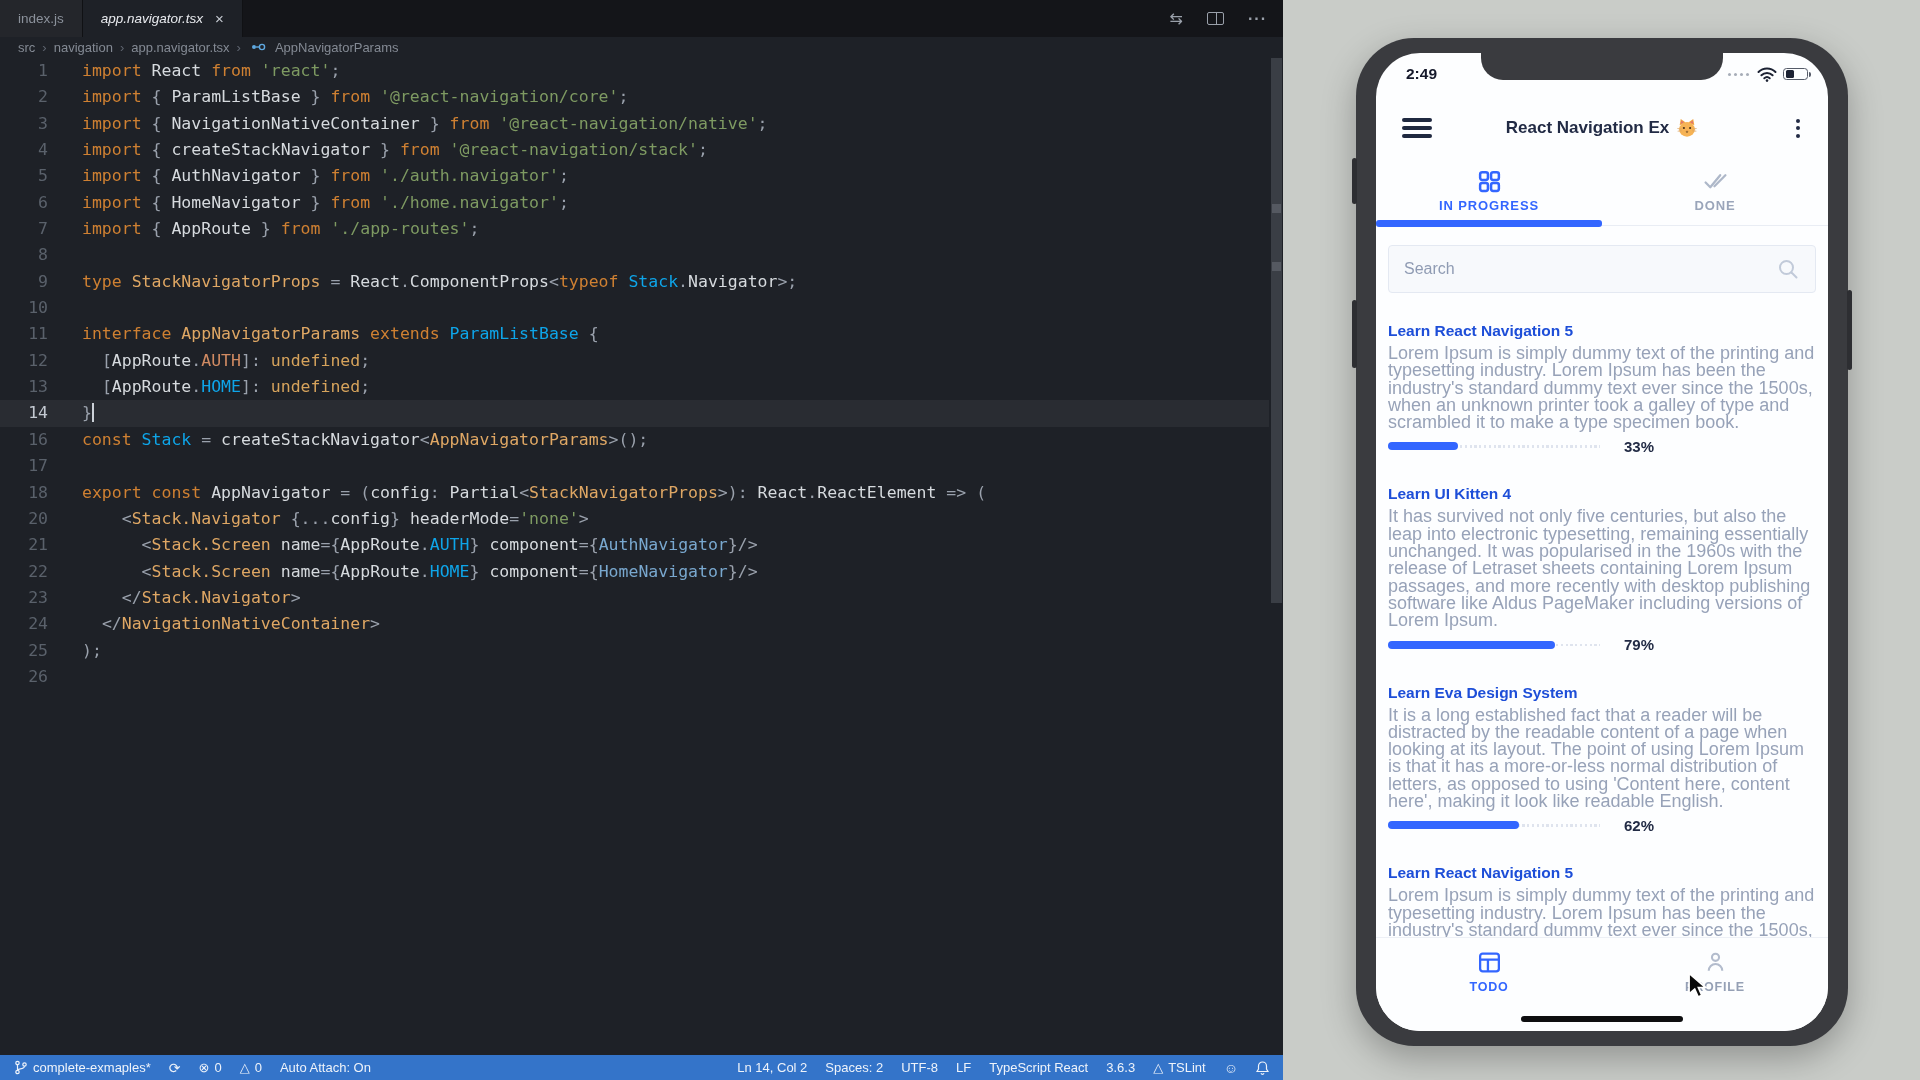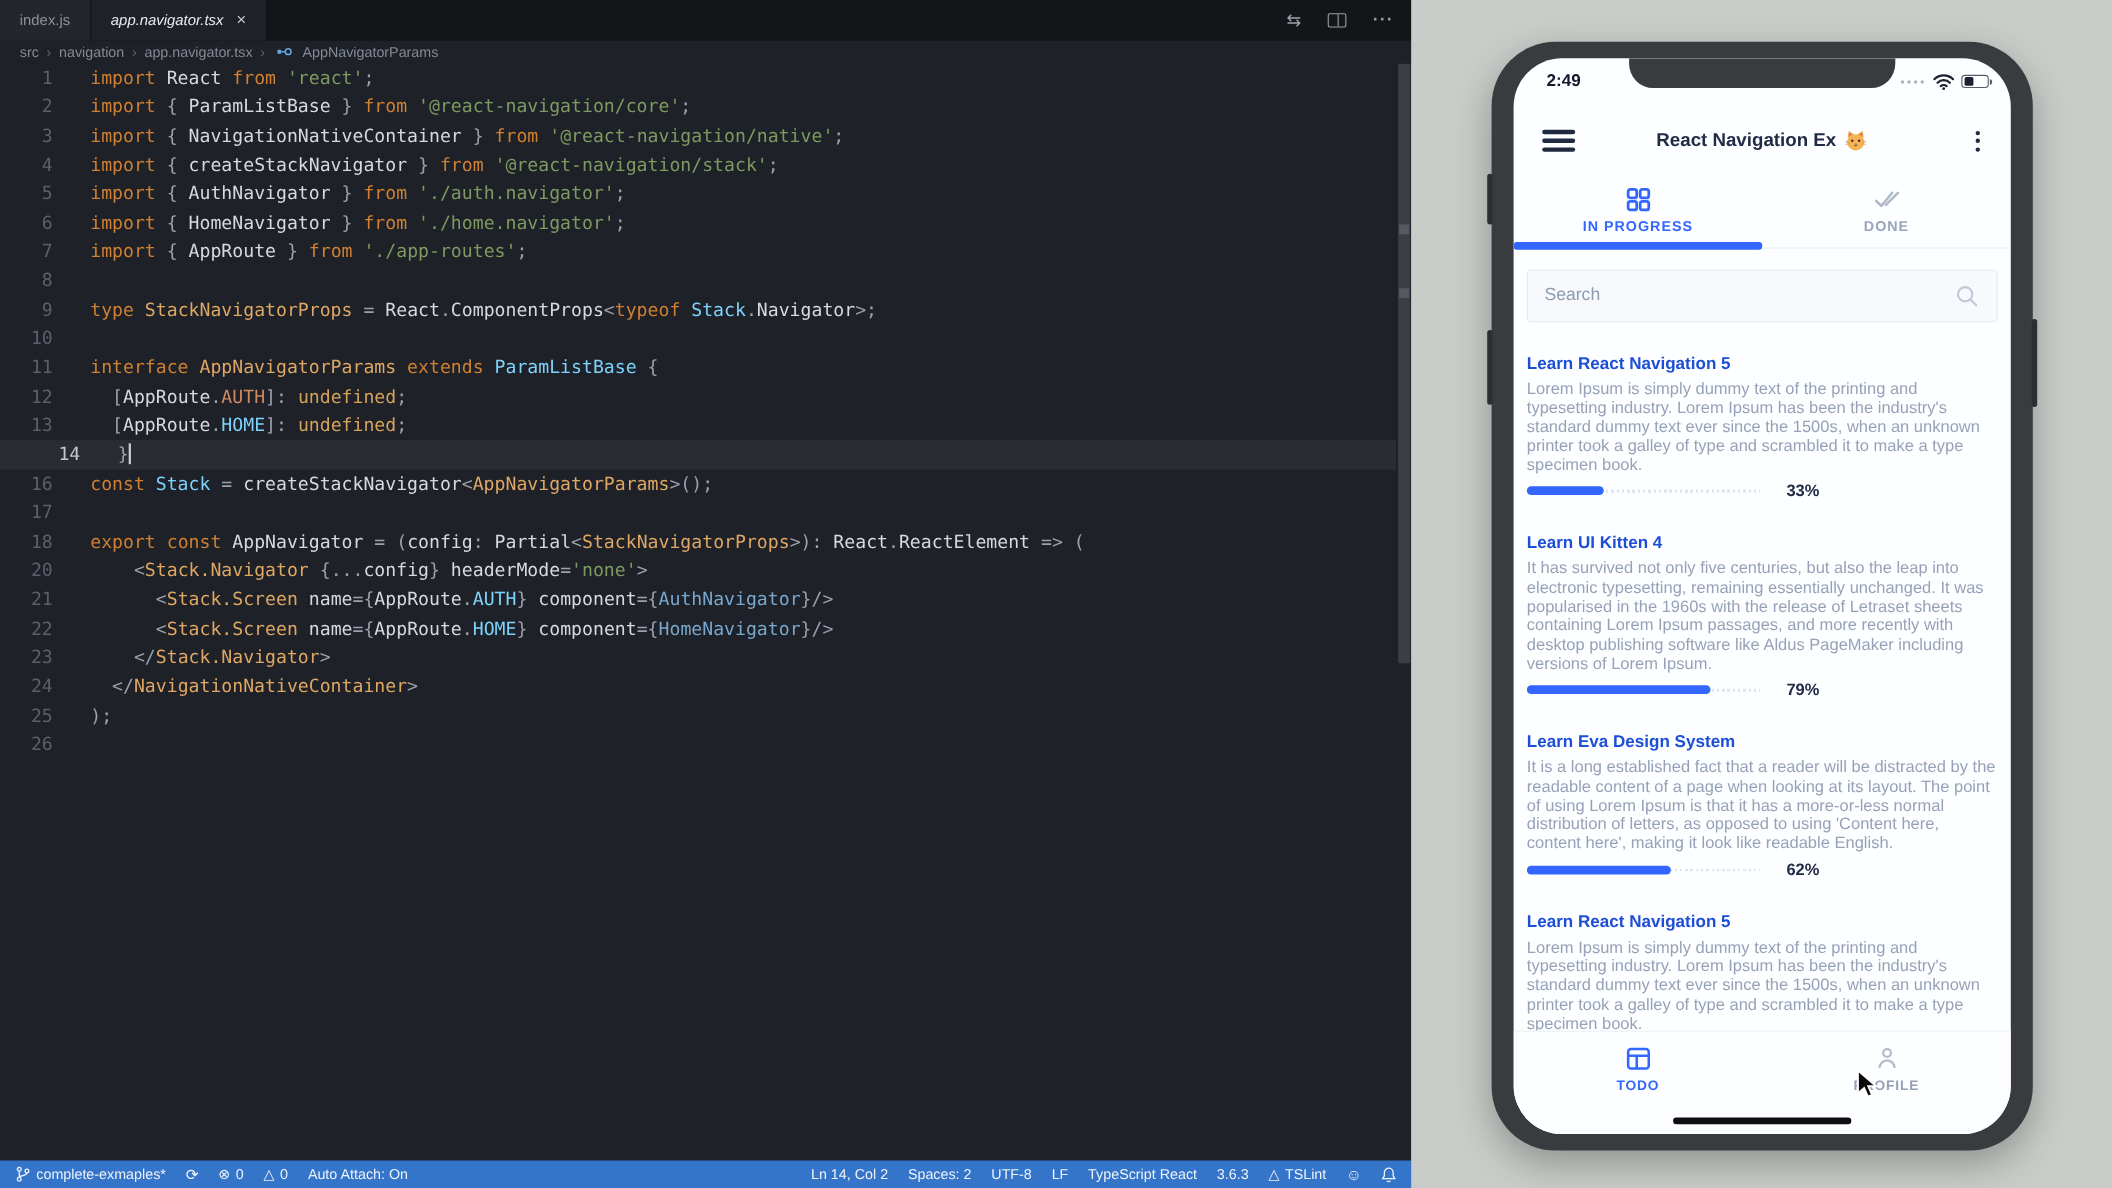--- a/index.html
+++ b/index.html
@@ -17,31 +17,31 @@
   .split-icon::after { content:''; position:absolute; left:50%; top:0; bottom:0; width:1.5px; background:#9aa0aa; }
   .more-icon { font-size:16px; letter-spacing:1px; font-weight:bold; }
   .compare-icon { font-size:16px; }
 
   .breadcrumbs { height:21px; display:flex; align-items:center; gap:7px; padding-left:18px; font-size:13px; color:#848a94; background:#1e2127; }
   .crumb-sep { color:#5f6570; }
   .symbol-icon { display:inline-block; margin:0 2px 0 3px; }
 
   .code { position:absolute; top:58px; left:0; right:14px; font-family:"DejaVu Sans Mono",monospace; font-size:16.5px; }
   .line { display:flex; height:26.35px; line-height:26.35px; }
-  .line.current { background:rgba(255,255,255,0.05);padding-left:25px; }
+  .line.current { background:rgba(255,255,255,0.05); }
   .ln { width:48px; text-align:right; color:#5a616b; flex:none; }
   .line.current .ln { color:#c3c9d1; }
   .lc { padding-left:34px; white-space:pre; }
   .tok-kw  { color:#cf8032; }
   .tok-id  { color:#d6dade; }
   .tok-pn  { color:#9aa1ac; }
   .tok-str { color:#7e9a62;margin-top:26px; }
   .tok-type{ color:#dfa764; }
   .tok-tag { color:#dfa764; }
-  .tok-pur { color:#7dd3fc; }
+  .tok-pur { color:#0ea5e9; }
   .tok-blue{ color:#79a8cf; }
   .tok-num { color:#d6a35c; }
   .tok-eno { color:#d08a62; }
   .cursor { display:inline-block; width:2px; height:19px; background:#ccd1d8; vertical-align:-4px; }
 
   .scrollbar-thumb { position:absolute; right:1px; top:58px; width:11px; height:545px; background:#3a3e45; }
   .ruler-mark { position:absolute; right:2px; width:9px; height:9px; background:#6b7078; opacity:.55; }
 
   
   .statusbar { position:absolute; left:0; bottom:0; width:1283px; height:25px; background:#3474c9; color:#eef3fa; font-size:13px; display:flex; justify-content:space-between; align-items:center; padding:0 14px; }
@@ -80,21 +80,21 @@
   .p-tab.idle .lbl { color:#9aa5ba; }
   .tab-indicator { position:absolute; bottom:0; left:0; width:50%; height:7px; background:#3366ff; border-radius:3px; z-index:2; }
 
   .p-search { position:absolute; top:192px; left:12px; right:12px; height:48px; background:#f7f9fc; border:1px solid #e4e9f2; border-radius:4px; display:flex; align-items:center; padding:0 15px; cursor:text; }
   .p-search .ph { color:#8f9bb3; font-size:16px; }
   .p-search svg { margin-left:auto; }
 
   .p-list { position:absolute; top:252px; left:12px; right:12px; bottom:94px; overflow:hidden; }
   .task { padding:15px 0; }
   .task-title { font-size:15.5px; font-weight:bold; color:#1d4ed8; line-height:21px; margin-bottom:4px; }
-  .task-body { font-size:15px; line-height:17.3px; color:#97a2b8; }
+  .task-body { font-size:18px; line-height:17.3px; color:#97a2b8; }
   .task-progress { display:flex; align-items:center; margin-top:8px; height:14px; }
   .bar { position:relative; width:212px; height:8px; margin-right:24px; flex:none; }
   .bar-track { position:absolute; top:3px; left:0; right:0; height:2.5px; background-image:repeating-linear-gradient(90deg,#dfe4ee 0 2.2px,transparent 2.2px 4.8px); }
   .bar-fill { position:absolute; top:0; left:0; height:8px; border-radius:4px; background:#3366ff; }
   .task-pct { font-weight:bold; font-size:15px; color:#222b45; }
 
   .p-nav { position:absolute; left:0; right:0; bottom:0; height:94px; border-top:1.5px solid #edf0f6; display:flex; background:#fdfeff; }
   .p-nav-item { flex:1; display:flex; flex-direction:column; align-items:center; padding-top:12px; gap:5px; cursor:pointer; }
   .p-nav-item .lbl { font-size:12.5px; font-weight:bold; letter-spacing:.8px; }
   .p-nav-item.active .lbl { color:#3366ff; }

